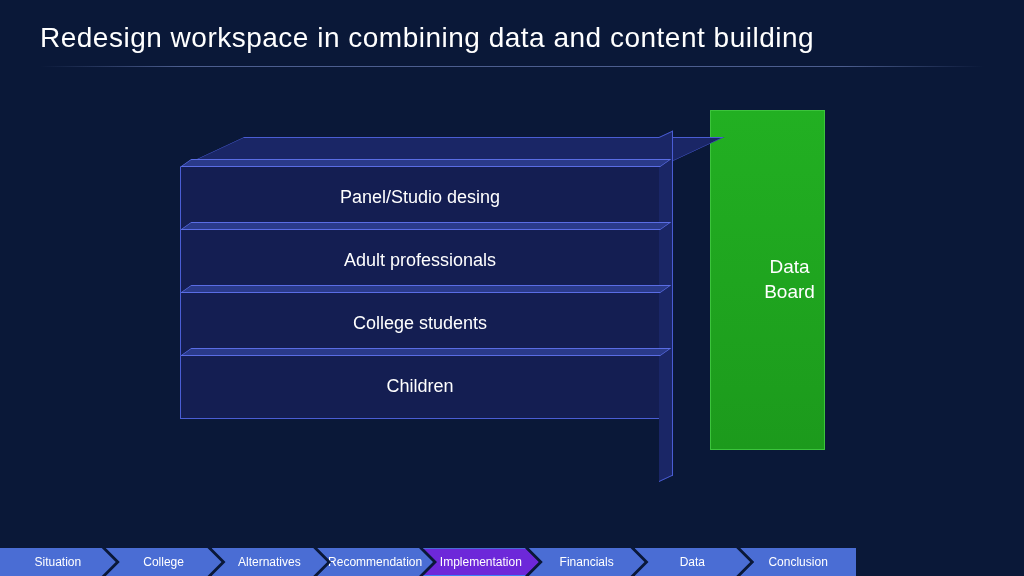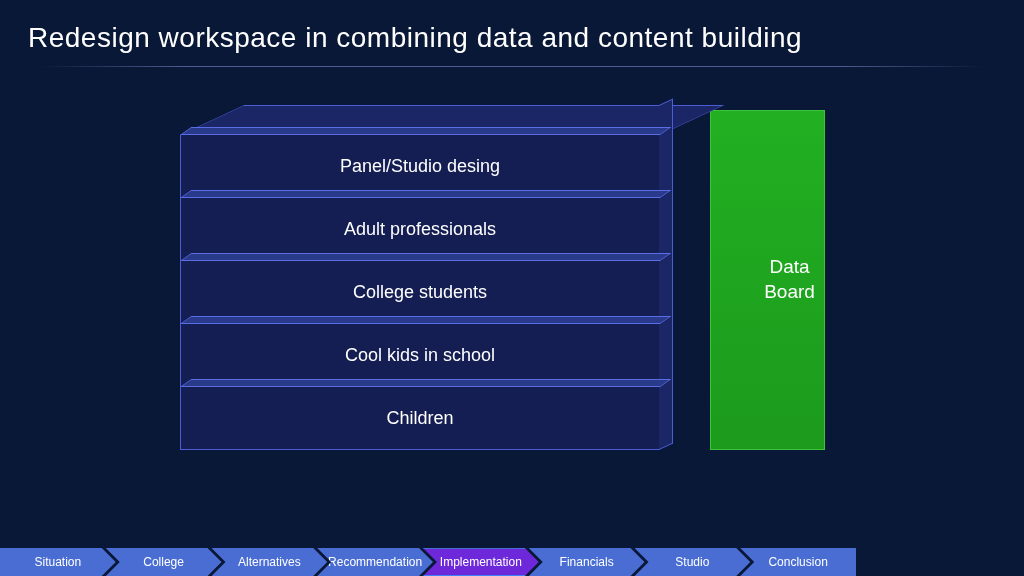--- a/index.html
+++ b/index.html
@@ -8,21 +8,21 @@
     height: 576px;
     background: #0a1838;
     font-family: "Century Gothic", "Futura", "Avenir", sans-serif;
     color: #fff;
     overflow: hidden;
     position: relative;
   }
   .title {
     font-size: 28px;
     font-weight: 300;
-    padding: 22px 40px 12px 28px;
+    padding: 22px 40px 12px 40px;
     letter-spacing: 0.5px;
   }
   .title-underline {
     margin: 0 40px;
     height: 1px;
     background: linear-gradient(to right, rgba(120,140,200,0.0) 0%, rgba(120,140,200,0.6) 15%, rgba(120,140,200,0.6) 85%, rgba(120,140,200,0.0) 100%);
   }
   .content {
     position: absolute;
     top: 105px;
@@ -158,35 +158,31 @@
     <div class="layer">
       <div class="layer-shelf"></div>
       <div class="layer-front">Adult professionals</div>
     </div>
     <div class="layer">
       <div class="layer-shelf"></div>
       <div class="layer-front">College students</div>
     </div>
     <div class="layer">
       <div class="layer-shelf"></div>
-      <div class="layer-front">Cool kids in school</div>
-    </div>
-    <div class="layer">
-      <div class="layer-shelf"></div>
       <div class="layer-front">Children</div>
     </div>
     <div class="stack-side"></div>
   </div>
   <div class="data-board">
     <span>Data Board</span>
   </div>
 </div>
 
 <div class="breadcrumb">
   <div class="crumb">Situation</div>
   <div class="crumb">College</div>
   <div class="crumb">Alternatives</div>
   <div class="crumb">Recommendation</div>
   <div class="crumb active">Implementation</div>
   <div class="crumb">Financials</div>
-  <div class="crumb">Studio</div>
+  <div class="crumb">Data</div>
   <div class="crumb">Conclusion</div>
 </div>
 
 </body></html>

